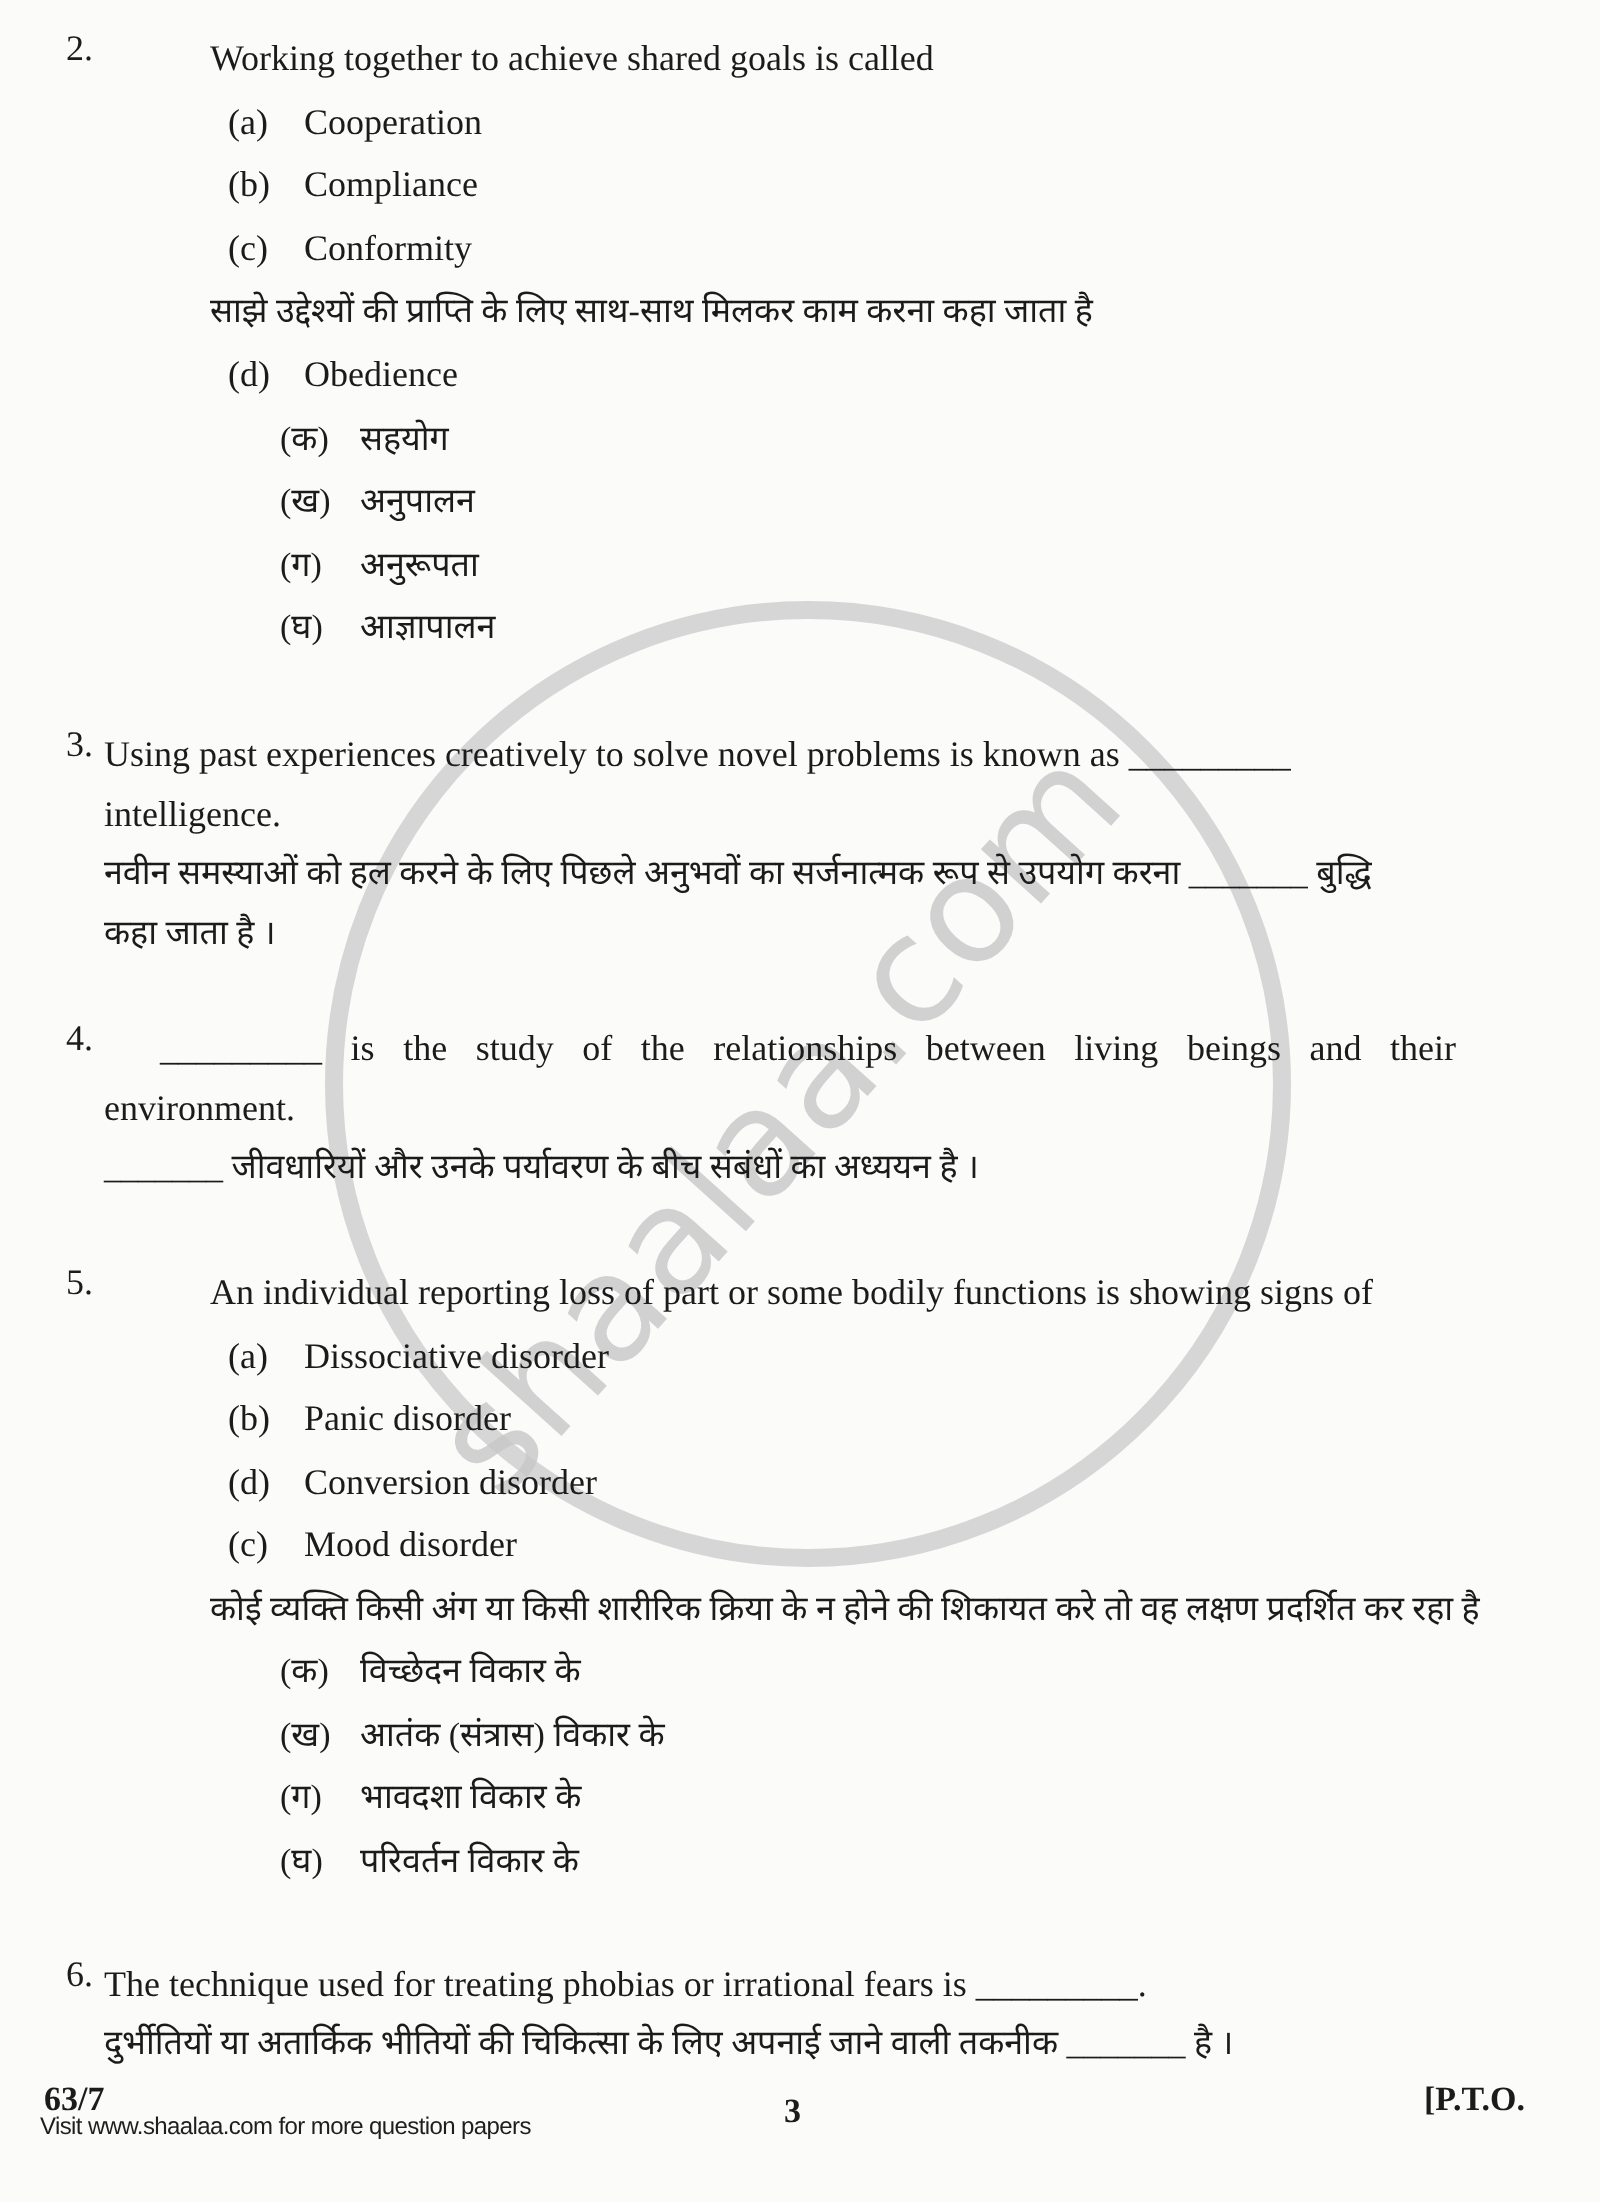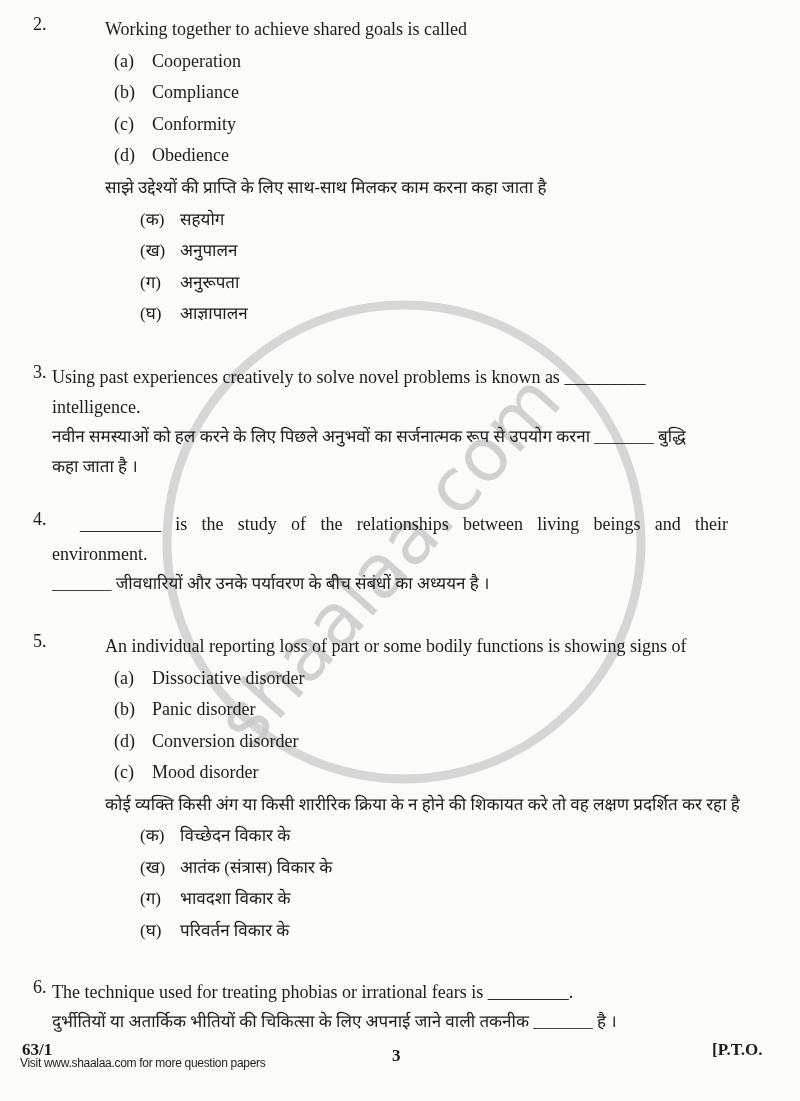--- a/index.html
+++ b/index.html
@@ -42,22 +42,22 @@
   </svg>
 
   <div class="content">
 
     <div class="q" style="top:14px">
       <span class="qnum">2.</span>
       <div class="row head">Working together to achieve shared goals is called</div>
       <div class="row opt"><span class="olabel">(a)</span><span>Cooperation</span></div>
       <div class="row opt"><span class="olabel">(b)</span><span>Compliance</span></div>
       <div class="row opt"><span class="olabel">(c)</span><span>Conformity</span></div>
+      <div class="row head hi">साझे उद्देश्यों की प्राप्ति के लिए साथ-साथ मिलकर काम करना कहा जाता है</div>
       <div class="row opt"><span class="olabel">(d)</span><span>Obedience</span></div>
-      <div class="row head hi">साझे उद्देश्यों की प्राप्ति के लिए साथ-साथ मिलकर काम करना कहा जाता है</div>
       <div class="row opt-hi hi"><span class="olabel">(क)</span><span>सहयोग</span></div>
       <div class="row opt-hi hi"><span class="olabel">(ख)</span><span>अनुपालन</span></div>
       <div class="row opt-hi hi"><span class="olabel">(ग)</span><span>अनुरूपता</span></div>
       <div class="row opt-hi hi"><span class="olabel">(घ)</span><span>आज्ञापालन</span></div>
     </div>
 
     <div class="q" style="top:362px">
       <span class="qnum">3.</span>
       <div class="line">Using past experiences creatively to solve novel problems is known as _________</div>
       <div class="line">intelligence.</div>
@@ -85,19 +85,19 @@
       <div class="row sm opt-hi hi"><span class="olabel">(ग)</span><span>भावदशा विकार के</span></div>
       <div class="row sm opt-hi hi"><span class="olabel">(घ)</span><span>परिवर्तन विकार के</span></div>
     </div>
 
     <div class="q" style="top:977px">
       <span class="qnum">6.</span>
       <div class="line">The technique used for treating phobias or irrational fears is _________.</div>
       <div class="line hi">दुर्भीतियों या अतार्किक भीतियों की चिकित्सा के लिए अपनाई जाने वाली तकनीक _______ है ।</div>
     </div>
 
-    <div class="footer-left">63/1</div>
+    <div class="footer-left">63/7</div>
     <div class="footer-center">3</div>
     <div class="footer-right">[P.T.O.</div>
     <div class="banner">Visit www.shaalaa.com for more question papers</div>
 
   </div>
 </div>
 
 </body></html>

